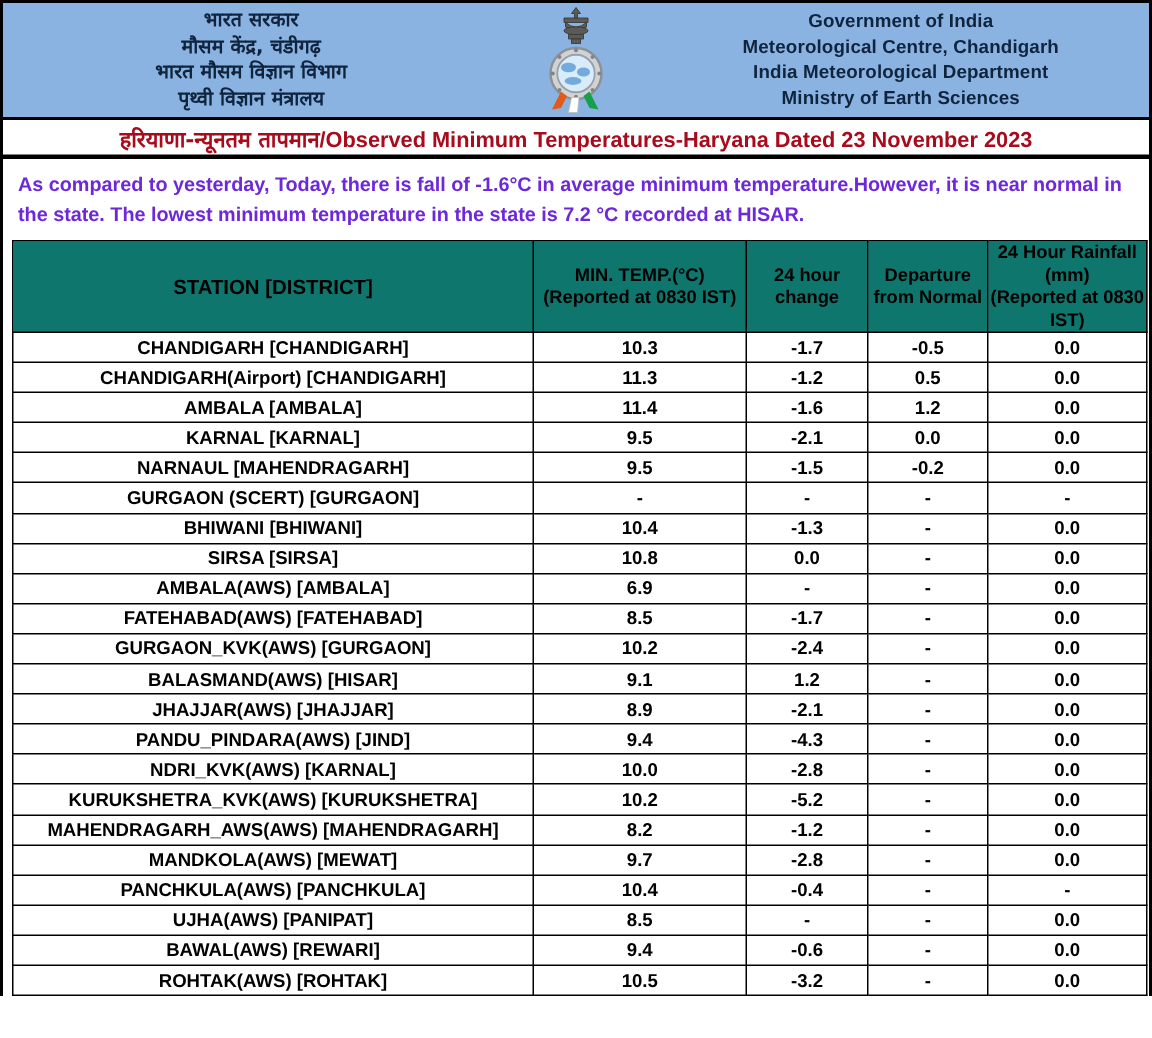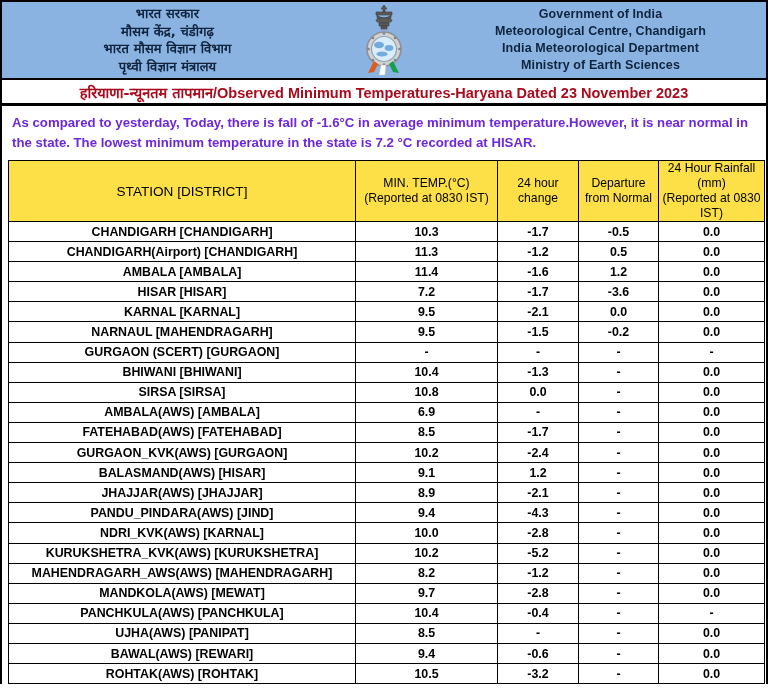--- a/index.html
+++ b/index.html
@@ -109,22 +109,22 @@
     font-size: 12.4px;
   }
   table.data th, table.data td {
     border: 1.4px solid #000000;
     text-align: center;
     vertical-align: middle;
     color: #000000;
     padding: 0;
   }
   table.data thead th {
-    background: #fde047;
-    font-weight: normal;
+    background: #0f766e;
+    font-weight: bold;
     height: 37px;
     line-height: 15px;
     font-size: 12.2px;
   }
   table.data thead th.station-head {
     font-size: 13.6px;
   }
   table.data tbody td {
     height: 19.1px;
     font-weight: bold;
@@ -258,27 +258,20 @@
             <td>0.0</td>
           </tr>
           <tr>
             <td class="station">AMBALA  [AMBALA]</td>
             <td>11.4</td>
             <td>-1.6</td>
             <td>1.2</td>
             <td>0.0</td>
           </tr>
           <tr>
-            <td class="station">HISAR  [HISAR]</td>
-            <td class="lowest">7.2</td>
-            <td>-1.7</td>
-            <td>-3.6</td>
-            <td>0.0</td>
-          </tr>
-          <tr>
             <td class="station">KARNAL  [KARNAL]</td>
             <td>9.5</td>
             <td>-2.1</td>
             <td>0.0</td>
             <td>0.0</td>
           </tr>
           <tr>
             <td class="station">NARNAUL  [MAHENDRAGARH]</td>
             <td>9.5</td>
             <td>-1.5</td>

